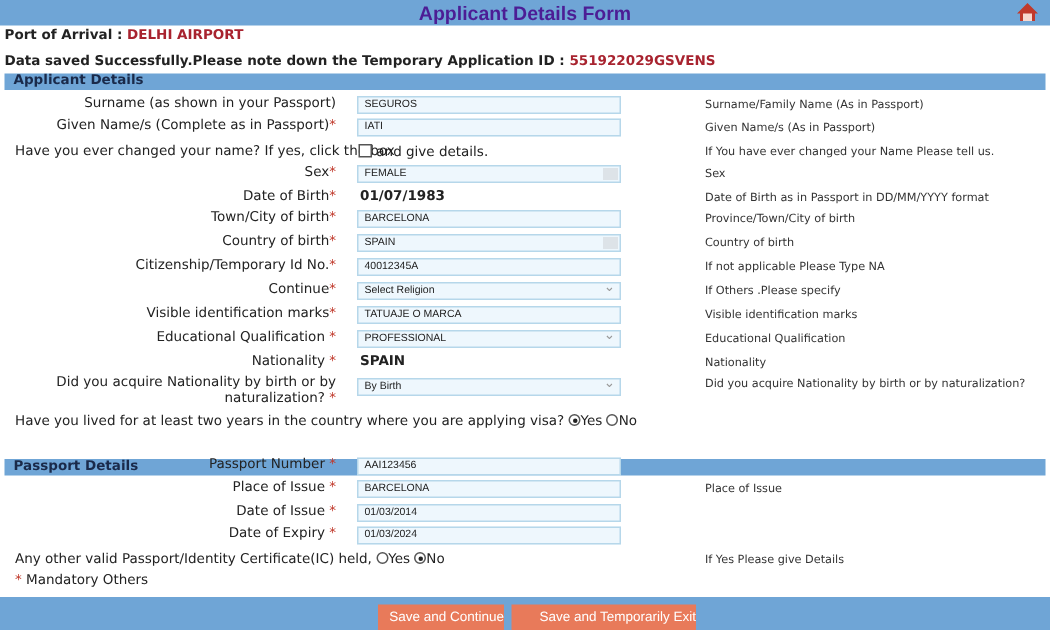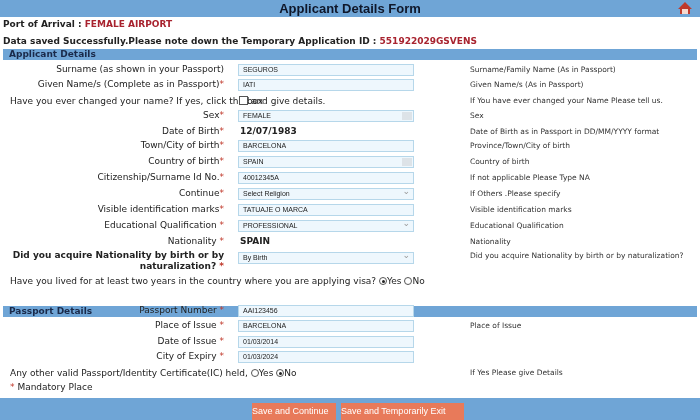--- a/index.html
+++ b/index.html
@@ -1,52 +1,52 @@
 <!DOCTYPE html>
 <html><head>
   <meta charset="utf-8">
   <style>
     * { box-sizing: border-box; margin: 0; padding: 0; }
     html, body { width: 700px; height: 420px; overflow: hidden; background: #fff; }
     body { font-family: "DejaVu Sans", sans-serif; font-size: 9px; color: #222; position: relative; }
-    .titlebar { position: absolute; left: 0; top: 0; width: 700px; height: 17px; background: #6fa5d6; color: #0f172a; text-align: center; font-family: "Liberation Sans", sans-serif; font-weight: bold; font-size: 13px; line-height: 17px; }
+    .titlebar { position: absolute; left: 0; top: 0; width: 700px; height: 17px; background: #6fa5d6; color: #4c1d95; text-align: center; font-family: "Liberation Sans", sans-serif; font-weight: bold; font-size: 13px; line-height: 17px; }
     .home-icon { position: absolute; right: 8px; top: 2px; width: 14px; height: 12px; }
     .port { position: absolute; left: 3px; top: 19px; font-weight: bold; font-size: 9px; }
     .port .val { color: #a8232f; }
     .saved { position: absolute; left: 3px; top: 36px; font-weight: bold; font-size: 9px; text-align: right; }
     .saved .val { color: #a8232f; }
     .section { position: absolute; left: 3px; width: 694px; height: 11px; background: #6fa5d6; color: #1a2a4a; font-weight: bold; font-size: 9px; line-height: 11px; padding-left: 6px; }
     .row { position: absolute; left: 0; width: 700px; }
     .lbl { position: absolute; right: 476px; text-align: right; white-space: nowrap; font-size: 9px; }
-    .lbl.two { line-height: 11px; font-weight: bold; }
+    .lbl.two { line-height: 11px; }
     .req { color: #c0392b; }
     .inp { position: absolute; left: 238px; width: 176px; height: 12px; background: #eef7fd; border: 1px solid #b6d7ea; font-family: "Liberation Sans", sans-serif; font-size: 7px; line-height: 10px; padding-left: 4px; color: #222; }
     .sel::after { content: "⌄"; position: absolute; right: 3px; top: -3px; color: #999; font-size: 9px; }
     .sel.grey::after { content: ""; position: absolute; right: 1px; top: 1px; width: 10px; height: 8px; background: #dde3e8; }
     .plain { position: absolute; left: 240px; font-weight: bold; font-size: 9px; }
     .hint { position: absolute; left: 470px; font-size: 7.5px; color: #333; white-space: nowrap; }
     .full { position: absolute; left: 10px; font-size: 9px; white-space: nowrap; }
     .cb { display: inline-block; width: 9px; height: 9px; border: 1px solid #555; vertical-align: -1px; background: #fff; }
     .radio { display: inline-block; width: 8px; height: 8px; border: 1px solid #555; border-radius: 50%; vertical-align: -1px; position: relative; background: #fff; }
     .radio.on::after { content: ""; position: absolute; left: 1.5px; top: 1.5px; width: 3px; height: 3px; border-radius: 50%; background: #222; }
     .footer { position: absolute; left: 0; top: 398px; width: 700px; height: 22px; background: #6fa5d6; }
-    .btn { position: absolute; top: 5px; height: 17px; background: #e87a5a; color: #fff; font-family: "Liberation Sans", sans-serif; font-size: 9px; line-height: 17px; text-align: left; border: none; }
+    .btn { position: absolute; top: 5px; height: 17px; background: #e87a5a; color: #fff; font-family: "Liberation Sans", sans-serif; font-size: 9px; line-height: 17px; text-align: right; border: none; }
   </style>
 </head>
 <body>
 
 <div class="titlebar">
   <span>Applicant Details Form</span>
   <svg class="home-icon" viewBox="0 0 14 12">
       <polygon points="7,0 14,7 12,7 12,12 2,12 2,7 0,7" fill="#c0392b"></polygon>
       <rect x="4" y="7" width="6" height="5" fill="#f7d9cf"></rect>
     </svg>
 </div>
 
-<div class="port"><span>Port of Arrival : </span><span class="val">FEMALE AIRPORT</span></div>
+<div class="port"><span>Port of Arrival : </span><span class="val">DELHI AIRPORT</span></div>
 <div class="saved"><span>Data saved Successfully.Please note down the Temporary Application ID : </span><span class="val">551922029GSVENS</span></div>
 
 <div class="section" style="top:49px">Applicant Details</div>
 
 <div class="row" style="top:64px">
   <span class="lbl">Surname (as shown in your Passport)</span>
   <div class="inp" style="top:0">SEGUROS</div>
   <span class="hint" style="top:1px">Surname/Family Name (As in Passport)</span>
 </div>
 
@@ -63,38 +63,38 @@
 </div>
 
 <div class="row" style="top:110px">
   <span class="lbl"><span>Sex</span><span class="req">*</span></span>
   <div class="inp sel grey" style="top:0">FEMALE</div>
   <span class="hint" style="top:1px">Sex</span>
 </div>
 
 <div class="row" style="top:126px">
   <span class="lbl"><span>Date of Birth</span><span class="req">*</span></span>
-  <span class="plain">12/07/1983</span>
+  <span class="plain">01/07/1983</span>
   <span class="hint" style="top:1px">Date of Birth as in Passport in DD/MM/YYYY format</span>
 </div>
 
 <div class="row" style="top:140px">
   <span class="lbl"><span>Town/City of birth</span><span class="req">*</span></span>
   <div class="inp" style="top:0">BARCELONA</div>
   <span class="hint" style="top:1px">Province/Town/City of birth</span>
 </div>
 
 <div class="row" style="top:156px">
   <span class="lbl"><span>Country of birth</span><span class="req">*</span></span>
   <div class="inp sel grey" style="top:0">SPAIN</div>
   <span class="hint" style="top:1px">Country of birth</span>
 </div>
 
 <div class="row" style="top:172px">
-  <span class="lbl"><span>Citizenship/Surname Id No.</span><span class="req">*</span></span>
+  <span class="lbl"><span>Citizenship/Temporary Id No.</span><span class="req">*</span></span>
   <div class="inp" style="top:0">40012345A</div>
   <span class="hint" style="top:1px">If not applicable Please Type NA</span>
 </div>
 
 <div class="row" style="top:188px">
   <span class="lbl"><span>Continue</span><span class="req">*</span></span>
   <div class="inp sel" style="top:0">Select Religion</div>
   <span class="hint" style="top:1px">If Others .Please specify</span>
 </div>
 
@@ -138,30 +138,30 @@
 <div class="row" style="top:320px">
   <span class="lbl"><span>Place of Issue </span><span class="req">*</span></span>
   <div class="inp" style="top:0">BARCELONA</div>
   <span class="hint" style="top:1px">Place of Issue</span>
 </div>
 <div class="row" style="top:336px">
   <span class="lbl"><span>Date of Issue </span><span class="req">*</span></span>
   <div class="inp" style="top:0">01/03/2014</div>
 </div>
 <div class="row" style="top:351px">
-  <span class="lbl"><span>City of Expiry </span><span class="req">*</span></span>
+  <span class="lbl"><span>Date of Expiry </span><span class="req">*</span></span>
   <div class="inp" style="top:0">01/03/2024</div>
 </div>
 <div class="row" style="top:368px">
   <span class="full"><span>Any other valid Passport/Identity Certificate(IC) held,</span>
     <span class="radio"></span><span>Yes</span>
     <span class="radio on"></span><span>No</span>
   </span>
   <span class="hint" style="top:0">If Yes Please give Details</span>
 </div>
 <div class="row" style="top:382px">
-  <span class="full"><span class="req">*</span> <span>Mandatory Place</span></span>
+  <span class="full"><span class="req">*</span> <span>Mandatory Others</span></span>
 </div>
 
 <div class="footer">
   <button class="btn" style="left:252px;width:84px">Save and Continue</button>
   <button class="btn" style="left:341px;width:123px">Save and Temporarily Exit</button>
 </div>
 
 </body></html>

